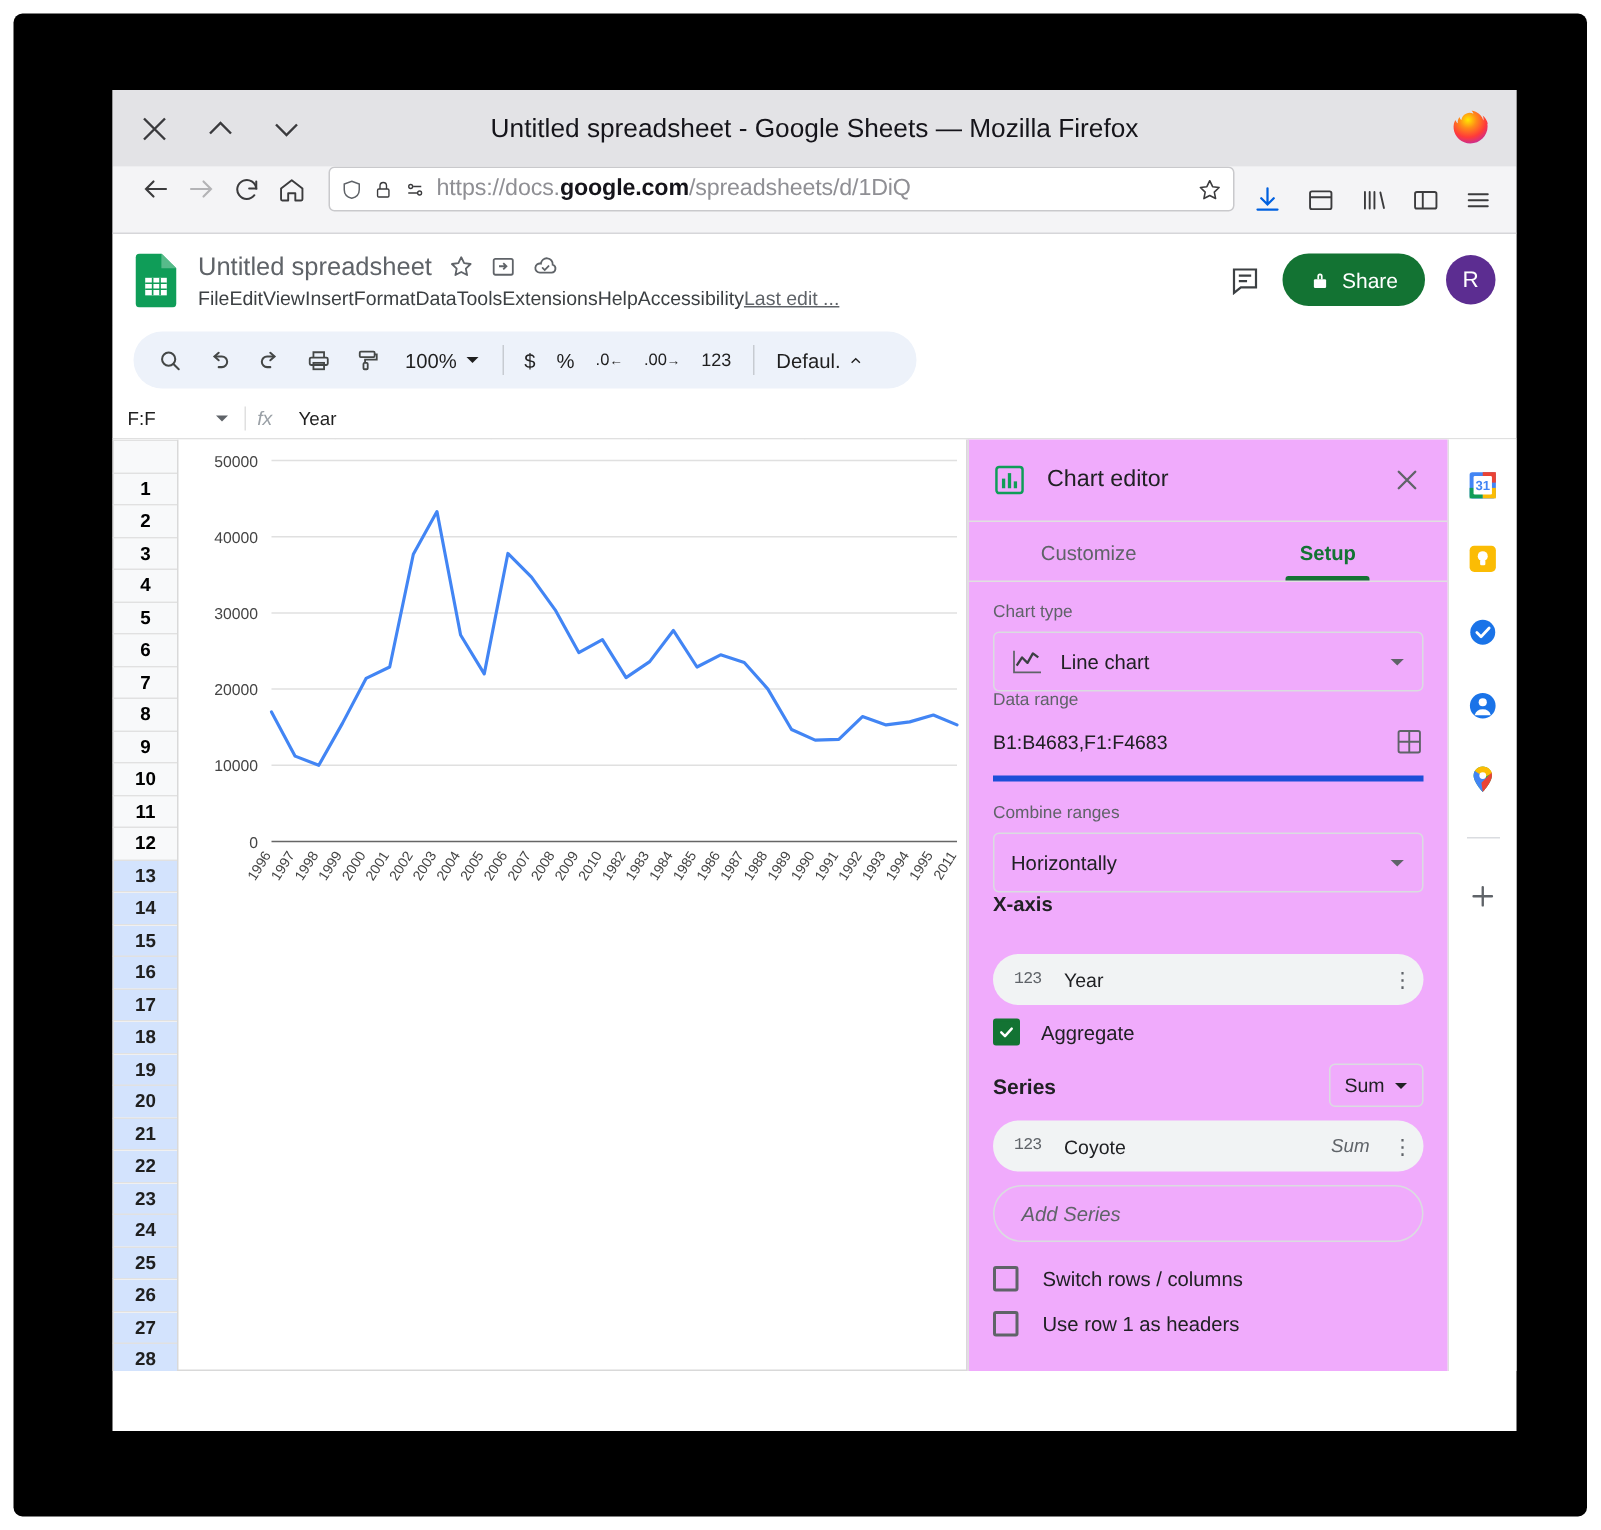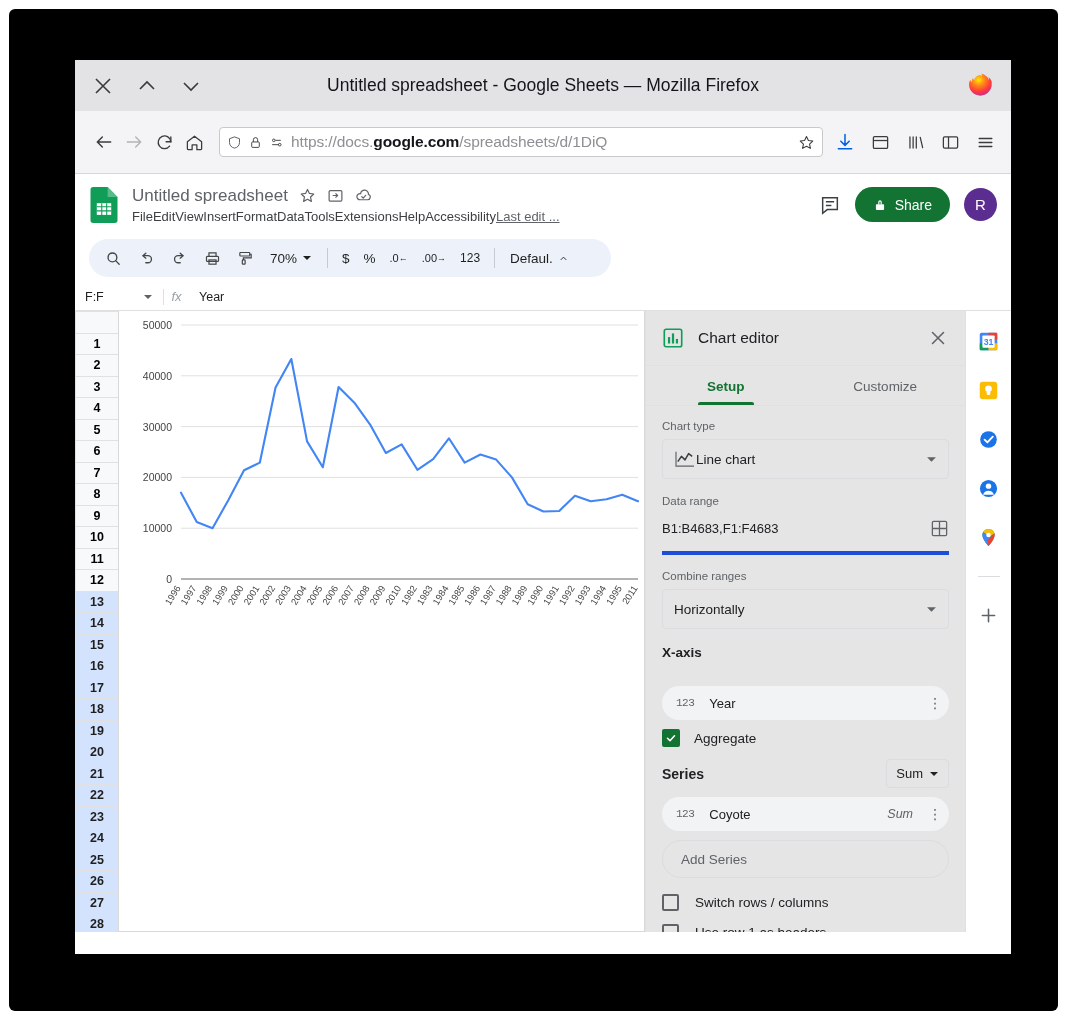--- a/index.html
+++ b/index.html
@@ -30,22 +30,22 @@
   .wc { display: flex; gap: 20px; padding-left: 16px; }
   .wc span { width: 24px; height: 24px; display: block; color: #3a3a3d; }
   .ff-title-text {
     position: absolute; left: 0; right: 0; text-align: center;
     font-size: 17.5px; color: #15141a; pointer-events: none;
   }
   .ff-logo { position: absolute; right: 17px; top: 12px; width: 27px; height: 27px; }
 
   
   .ff-nav {
-    height: 63px; background: #f4f4f6;
-    display: flex; align-items: center; padding: 0 14px;
+    height: 45px; background: #f4f4f6;
+    display: flex; padding: 0 14px;
     border-bottom: 1px solid #d6d6d9;
   }
   .navbtn { width: 30px; height: 30px; display: flex; align-items: center; justify-content: center; color: #3b3b3d; flex: none; }
   .navbtn.dim { color: #b3b3b6; }
   .urlbar {
     flex: 1; height: 30px; margin: 0 10px;
     background: #ffffff; border: 1px solid #c9c9cc; border-radius: 4px;
     display: flex; align-items: center; padding: 0 7px; gap: 7px;
     overflow: hidden;
   }
@@ -111,34 +111,34 @@
   td.num { text-align: right; }
   td.txt { text-align: left; }
 
   
   .chart-ov {
     position: absolute; left: 43px; top: 0; width: 527px; height: 100%;
     background: #ffffff; border: 1px solid #d9d9d9; border-top: none;
   }
 
   
-  .panel { width: 320px; background: #e5e5e5; border-left: 1px solid #e0e0e0; display: flex; flex-direction: column; position: relative; }
+  .panel { width: 320px; background: #f0abfc; border-left: 1px solid #e0e0e0; display: flex; flex-direction: column; position: relative; }
   .panel-head { height: 55px; display: flex; align-items: center; padding: 0 16px; gap: 14px; border-bottom: 1px solid #e0e0e0; }
   .panel-title { font-size: 15.5px; color: #202124; flex: 1; }
   .panel-close { color: #5f6368; cursor: pointer; width:22px;height:22px; }
   .tabs { display: flex; border-bottom: 1px solid #e0e0e0; }
   .tab { flex: 1; text-align: center; padding: 13px 0 11px; font-size: 13.5px; color: #5f6368; cursor: pointer; position: relative; }
   .tab.active { color: #137333; font-weight: 700; }
   .tab.active::after { content:''; position:absolute; left:50%; transform:translateX(-50%); bottom:0; width:56px; height:3px; background:#137333; border-radius:2px 2px 0 0; }
   .panel-body { padding: 14px 16px 0; overflow: hidden; flex: 1; }
   .lbl { font-size: 11.5px; color: #5f6368; margin-bottom: 7px; }
   .select {
     height: 40px; border: 1px solid #dadce0; border-radius: 4px;
-    display: flex; align-items: center; padding: 0 11px; 
-    font-size: 13.5px; color: #202124; cursor: pointer; margin-bottom: 16px;
+    display: flex; align-items: center; padding: 0 11px; gap: 11px;
+    font-size: 13.5px; color: #202124; cursor: pointer; 
   }
   .select .caret { margin-left: auto; color: #5f6368; }
   .range-row {
     display: flex; align-items: center; padding: 5px 0 13px;
     border-bottom: 4px solid #1d4ed8; margin-bottom: 15px;
   }
   .range-val { font-size: 13px; color: #202124; flex: 1; }
   .grid-icon { color: #5f6368; width: 19px; height: 19px; cursor: pointer; }
   .sec-h { font-size: 13.5px; color: #202124; font-weight: 700; margin-bottom: 26px; }
   .chip {
@@ -157,21 +157,21 @@
   .sec-row { display: flex; align-items: center; margin-bottom: 9px; }
   .sec-row .sec-h { margin-bottom: 0; flex: 1; font-size: 14px; }
   .mini-sel {
     border: 1px solid #dadce0; border-radius: 4px; height: 29px;
     display: flex; align-items: center; gap: 6px; padding: 0 9px;
     font-size: 13px; color: #202124; cursor: pointer;
   }
   .add-series {
     height: 38px; border: 1px solid #dadce0; border-radius: 20px;
     display: flex; align-items: center; padding: 0 18px;
-    font-size: 13.5px; color: #5f6368; cursor: pointer; margin-bottom: 16px;
+    font-size: 13.5px; color: #5f6368; cursor: pointer; margin-bottom: 16px; font-style: italic;
   }
   .opt-row { display: flex; align-items: center; gap: 16px; margin-bottom: 13px; }
   .opt-cb { width: 17px; height: 17px; border: 2px solid #5f6368; border-radius: 2px; flex: none; }
 
   
   .rail { width: 46px; background: #fff; border-left: 1px solid #e0e0e0; display: flex; flex-direction: column; align-items: center; padding-top: 20px; gap: 28px; }
   .rail-ic { width: 21px; height: 21px; cursor: pointer; }
   .rail-div { width: 22px; height: 1px; background: #dadce0; }
 
   
@@ -385,21 +385,21 @@
             </svg>
         </div>
         <div class="tb">
           <svg width="17" height="17" viewBox="0 0 24 24" fill="none" stroke="currentColor" stroke-width="1.7">
               <rect x="4" y="3.5" width="14" height="5" rx="1"></rect>
               <path d="M18 6h2v5H9v3"></path>
               <rect x="7.5" y="14" width="4" height="6" rx="1"></rect>
             </svg>
         </div>
         <div class="tb-zoom">
-          <span>70%</span>
+          <span>100%</span>
           <svg width="10" height="10" viewBox="0 0 10 10" fill="currentColor">
               <path d="M1 3l4 4 4-4z"></path>
             </svg>
         </div>
         <div class="tb-sep"></div>
         <div class="tb-txt">$</div>
         <div class="tb-txt">%</div>
         <div class="tb-txt">
           <span style="font-size:11px">.0</span>
             <span style="font-size:9px">←</span>
@@ -741,22 +741,22 @@
             <rect x="10.8" y="7" width="2.4" height="11" fill="#0f9d58"></rect>
             <rect x="15.1" y="13" width="2.4" height="5" fill="#0f9d58"></rect>
           </svg>
           <div class="panel-title">Chart editor</div>
           <svg class="panel-close" viewBox="0 0 24 24" fill="none" stroke="currentColor" stroke-width="1.7" stroke-linecap="round">
               <path d="M6 6l12 12M18 6L6 18"></path>
             </svg>
         </div>
 
         <div class="tabs">
+          <div class="tab">Customize</div>
           <div class="tab active">Setup</div>
-          <div class="tab">Customize</div>
         </div>
 
         <div class="panel-body">
           <div class="lbl">Chart type</div>
           <div class="select">
             <svg width="22" height="18" viewBox="0 0 24 20" fill="none" stroke="#5f6368" stroke-width="1.5">
               <path d="M2 2v16h20" stroke-width="1.3"></path>
                 <path d="M4 13l4-6 4 4 4-7 4 3" stroke="#3c4043" stroke-width="1.7" stroke-linejoin="round"></path>
             </svg>
             <span>Line chart</span>

